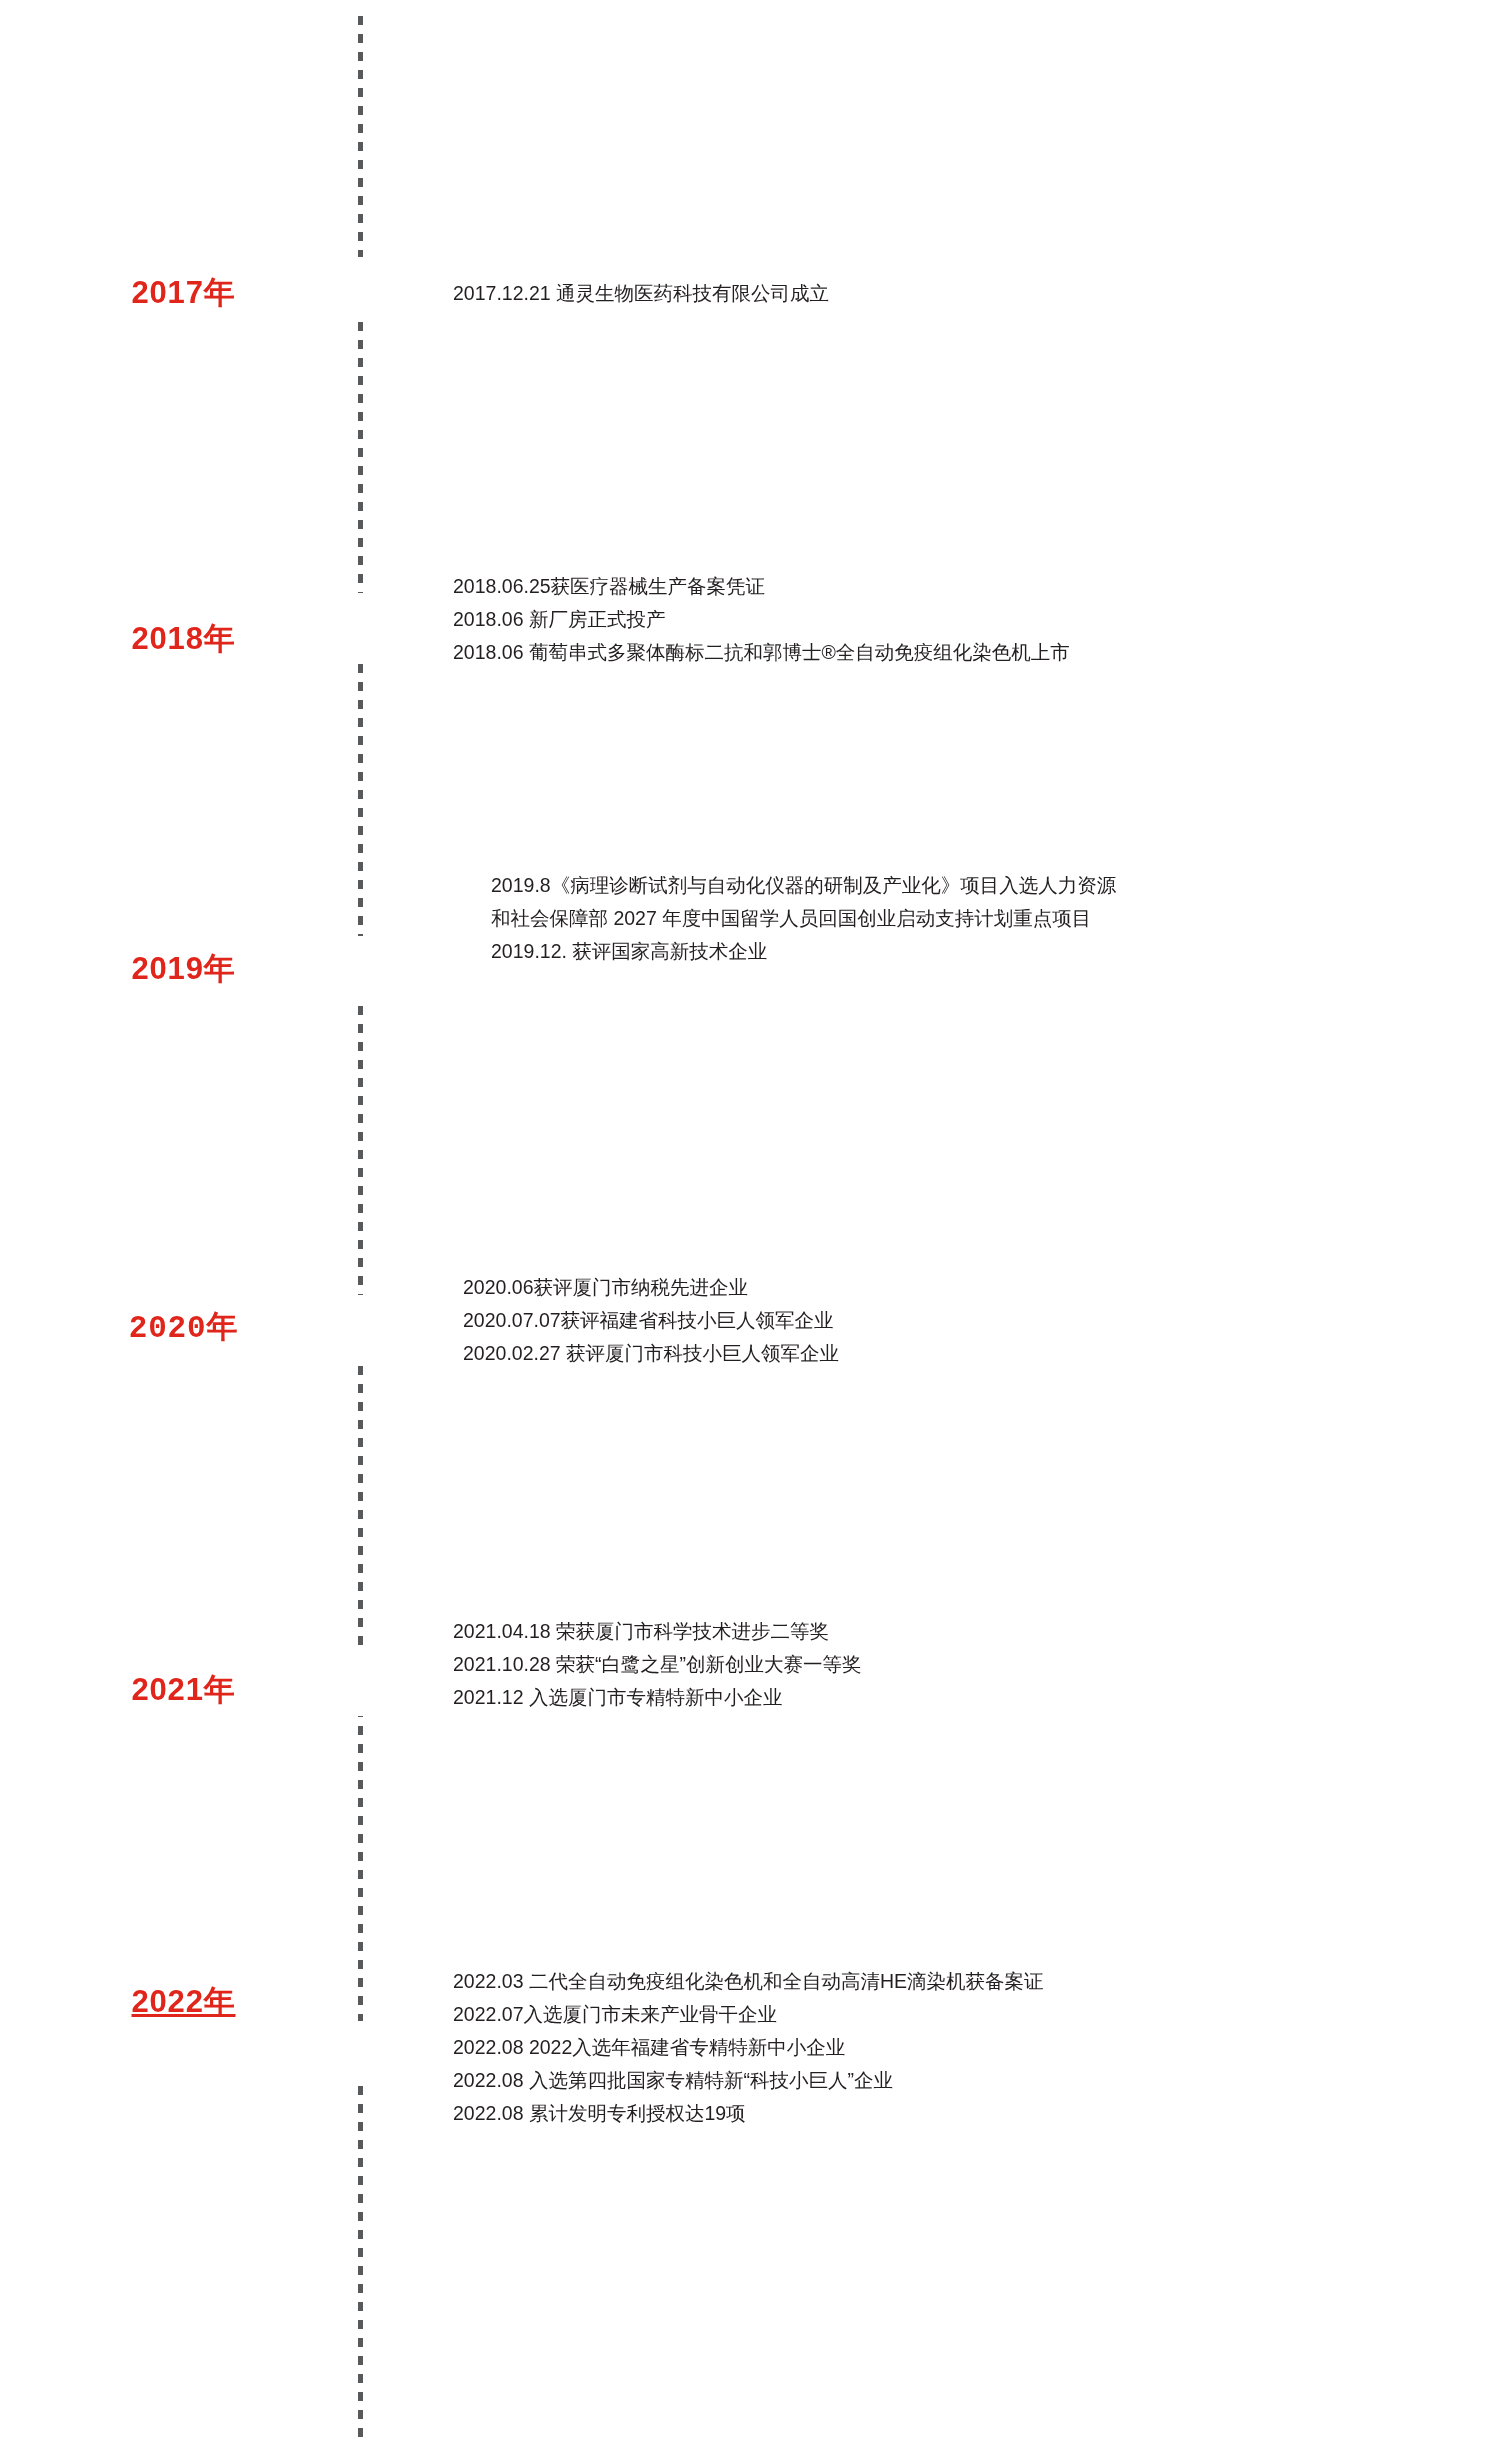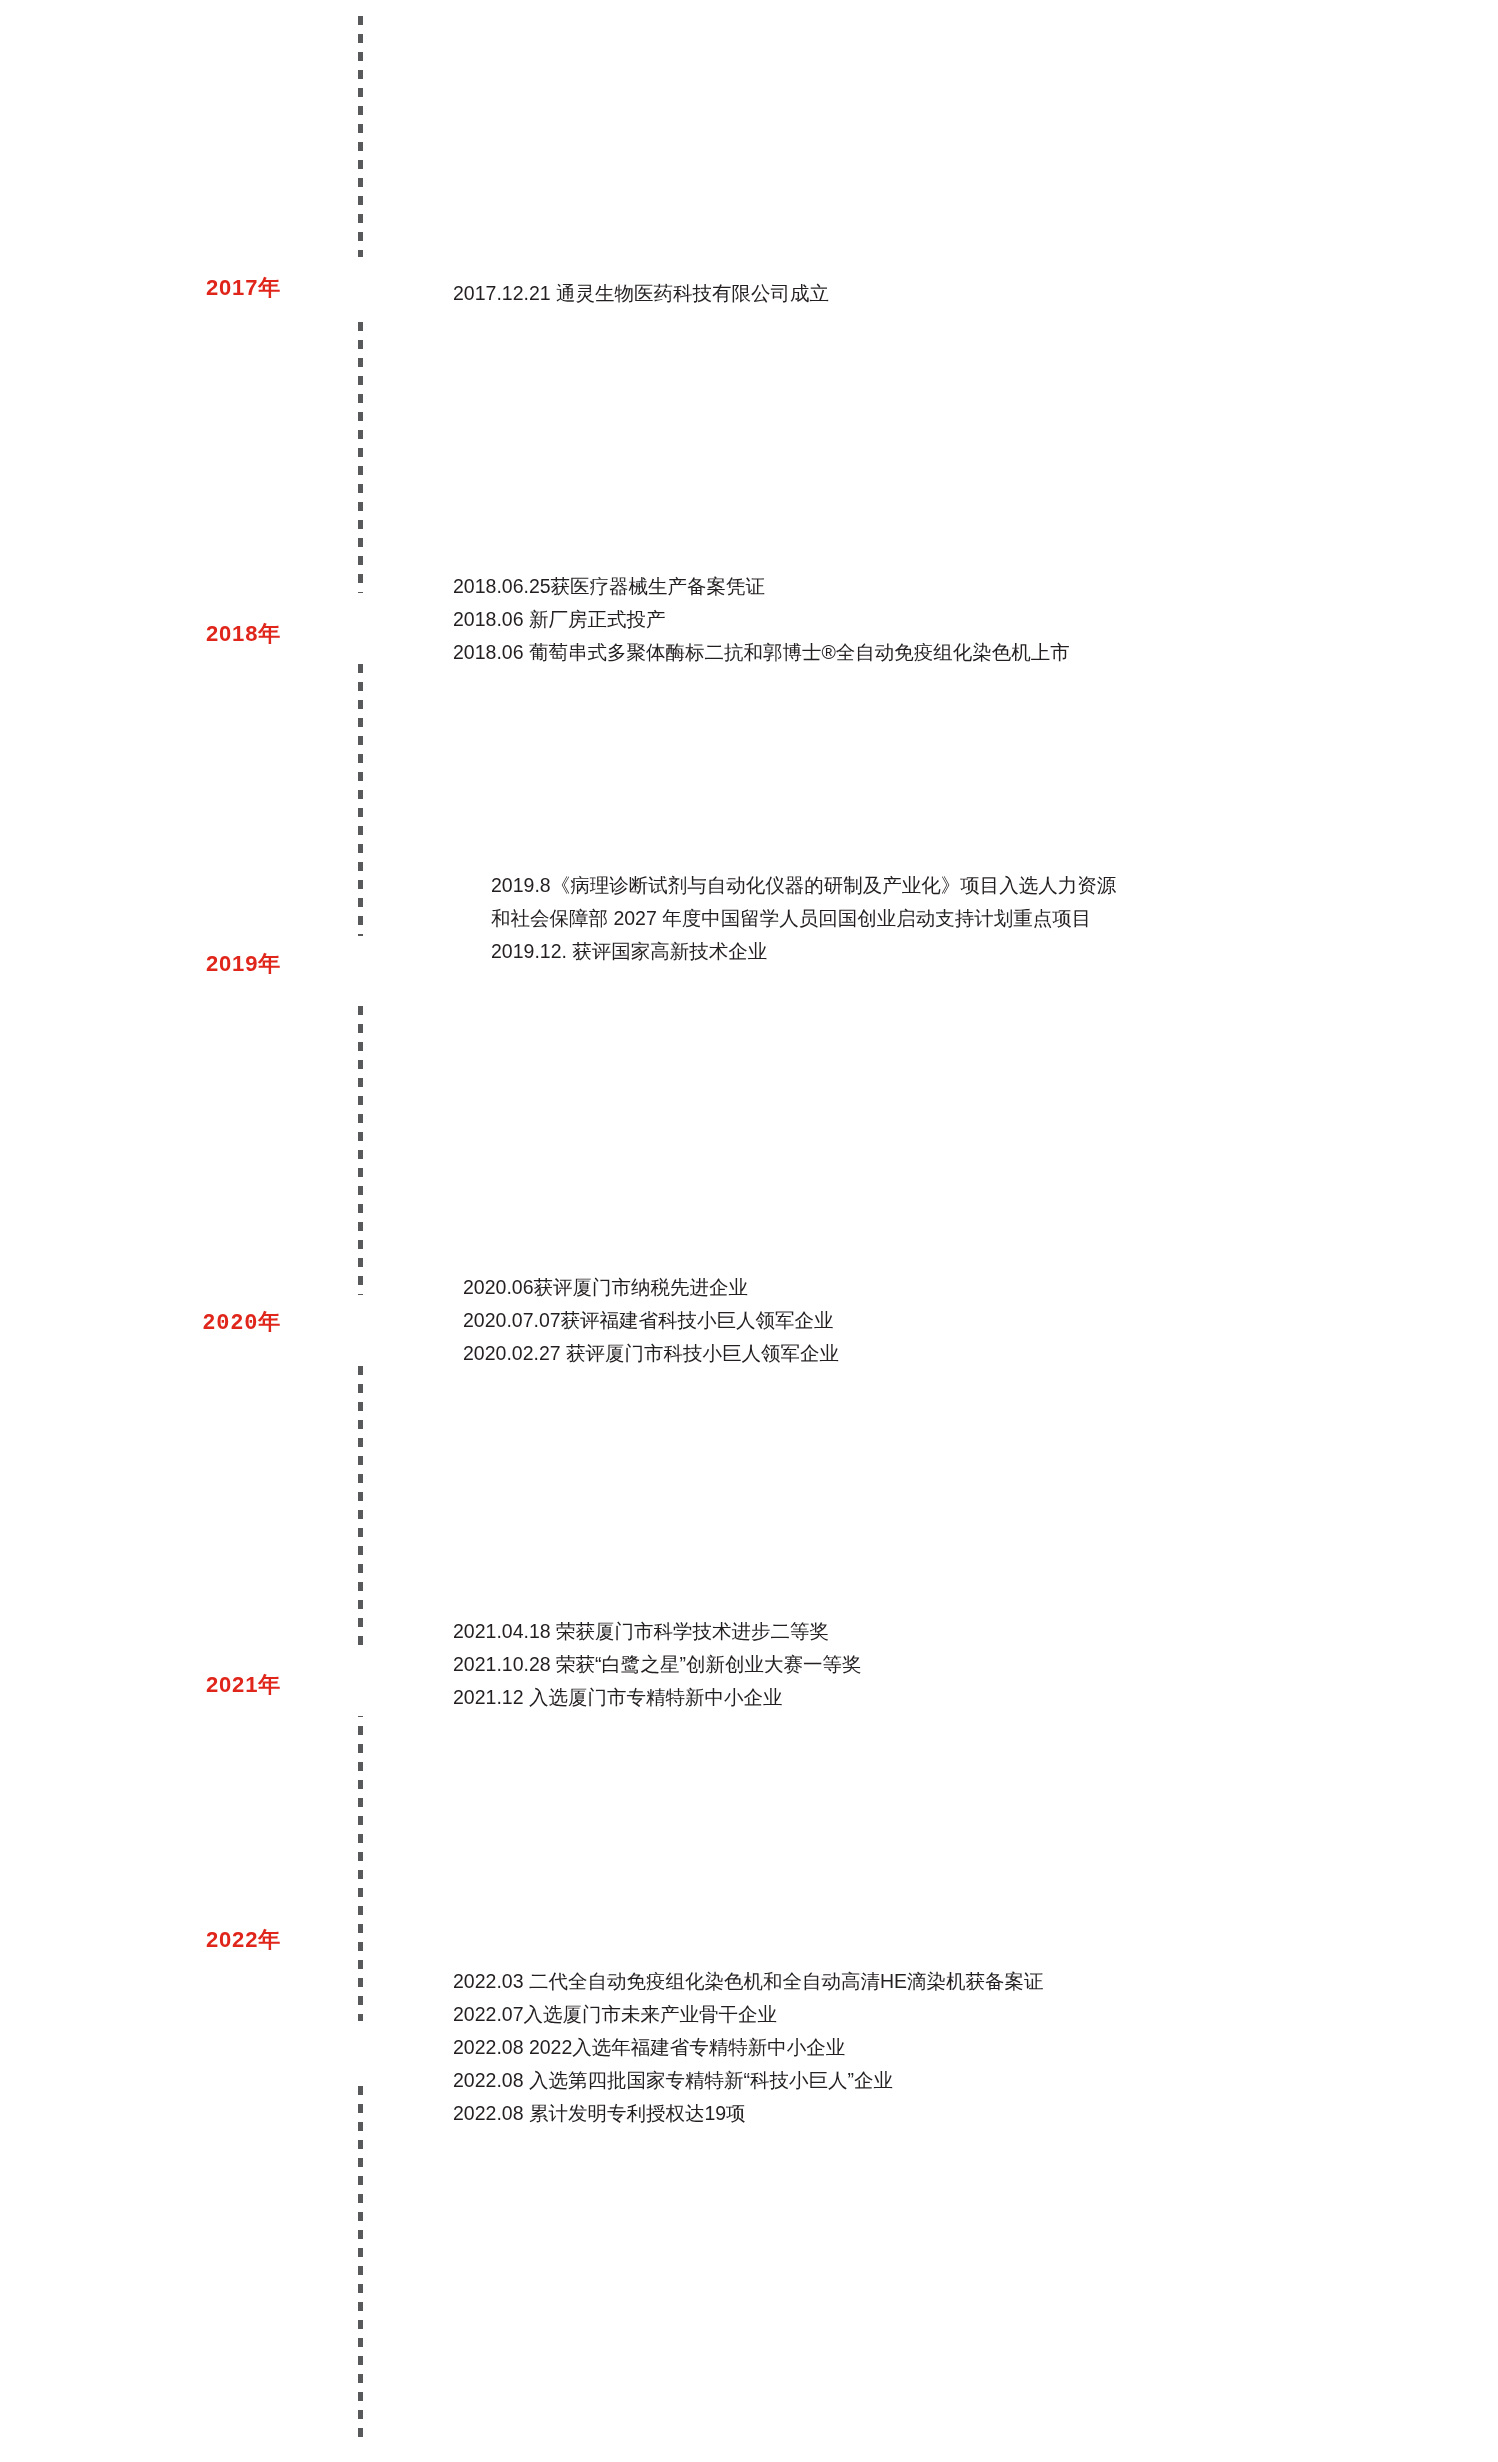--- a/index.html
+++ b/index.html
@@ -31,24 +31,24 @@
     height: 2426px;
     background-image: linear-gradient(to bottom,
         #58595b 0px, #58595b 8.6px,
         rgba(0,0,0,0) 8.6px, rgba(0,0,0,0) 18px);
     background-size: 4.7px 18px;
     background-repeat: repeat-y;
   }
   .year {
     position: absolute;
     width: 195px;
-    text-align: right;
+    text-align: center;
     color: #e0251b;
     font-weight: bold;
-    font-size: 22px;
+    font-size: 31px;
     letter-spacing: 0.8px;
     line-height: 1;
     white-space: nowrap;
     font-family: "Liberation Sans", "DejaVu Sans", sans-serif;
   }
   .events {
     position: absolute;
     left: 453px;
     width: 889px;
     color: #231f20;
@@ -106,21 +106,21 @@
 
   <div class="mask-left" style="top:1654px;height:62px;"></div>
   <div class="year" style="left:86px;top:1674px;">2021年</div>
   <div class="events" style="top:1615px;">
     <div class="evt">2021.04.18 荣获厦门市科学技术进步二等奖</div>
     <div class="evt">2021.10.28 荣获“白鹭之星”创新创业大赛一等奖</div>
     <div class="evt">2021.12 入选厦门市专精特新中小企业</div>
   </div>
 
   <div class="mask-left" style="top:2021px;height:62px;"></div>
-  <div class="year" style="left:86px;top:1929px;">2022年</div>
+  <div class="year" style="left:86px;top:1986px;text-decoration:underline;">2022年</div>
   <div class="events" style="top:1965px;">
     <div class="evt">2022.03 二代全自动免疫组化染色机和全自动高清HE滴染机获备案证</div>
     <div class="evt">2022.07入选厦门市未来产业骨干企业</div>
     <div class="evt">2022.08 2022入选年福建省专精特新中小企业</div>
     <div class="evt">2022.08 入选第四批国家专精特新“科技小巨人”企业</div>
     <div class="evt">2022.08 累计发明专利授权达19项</div>
   </div>
 
 </div>
 

